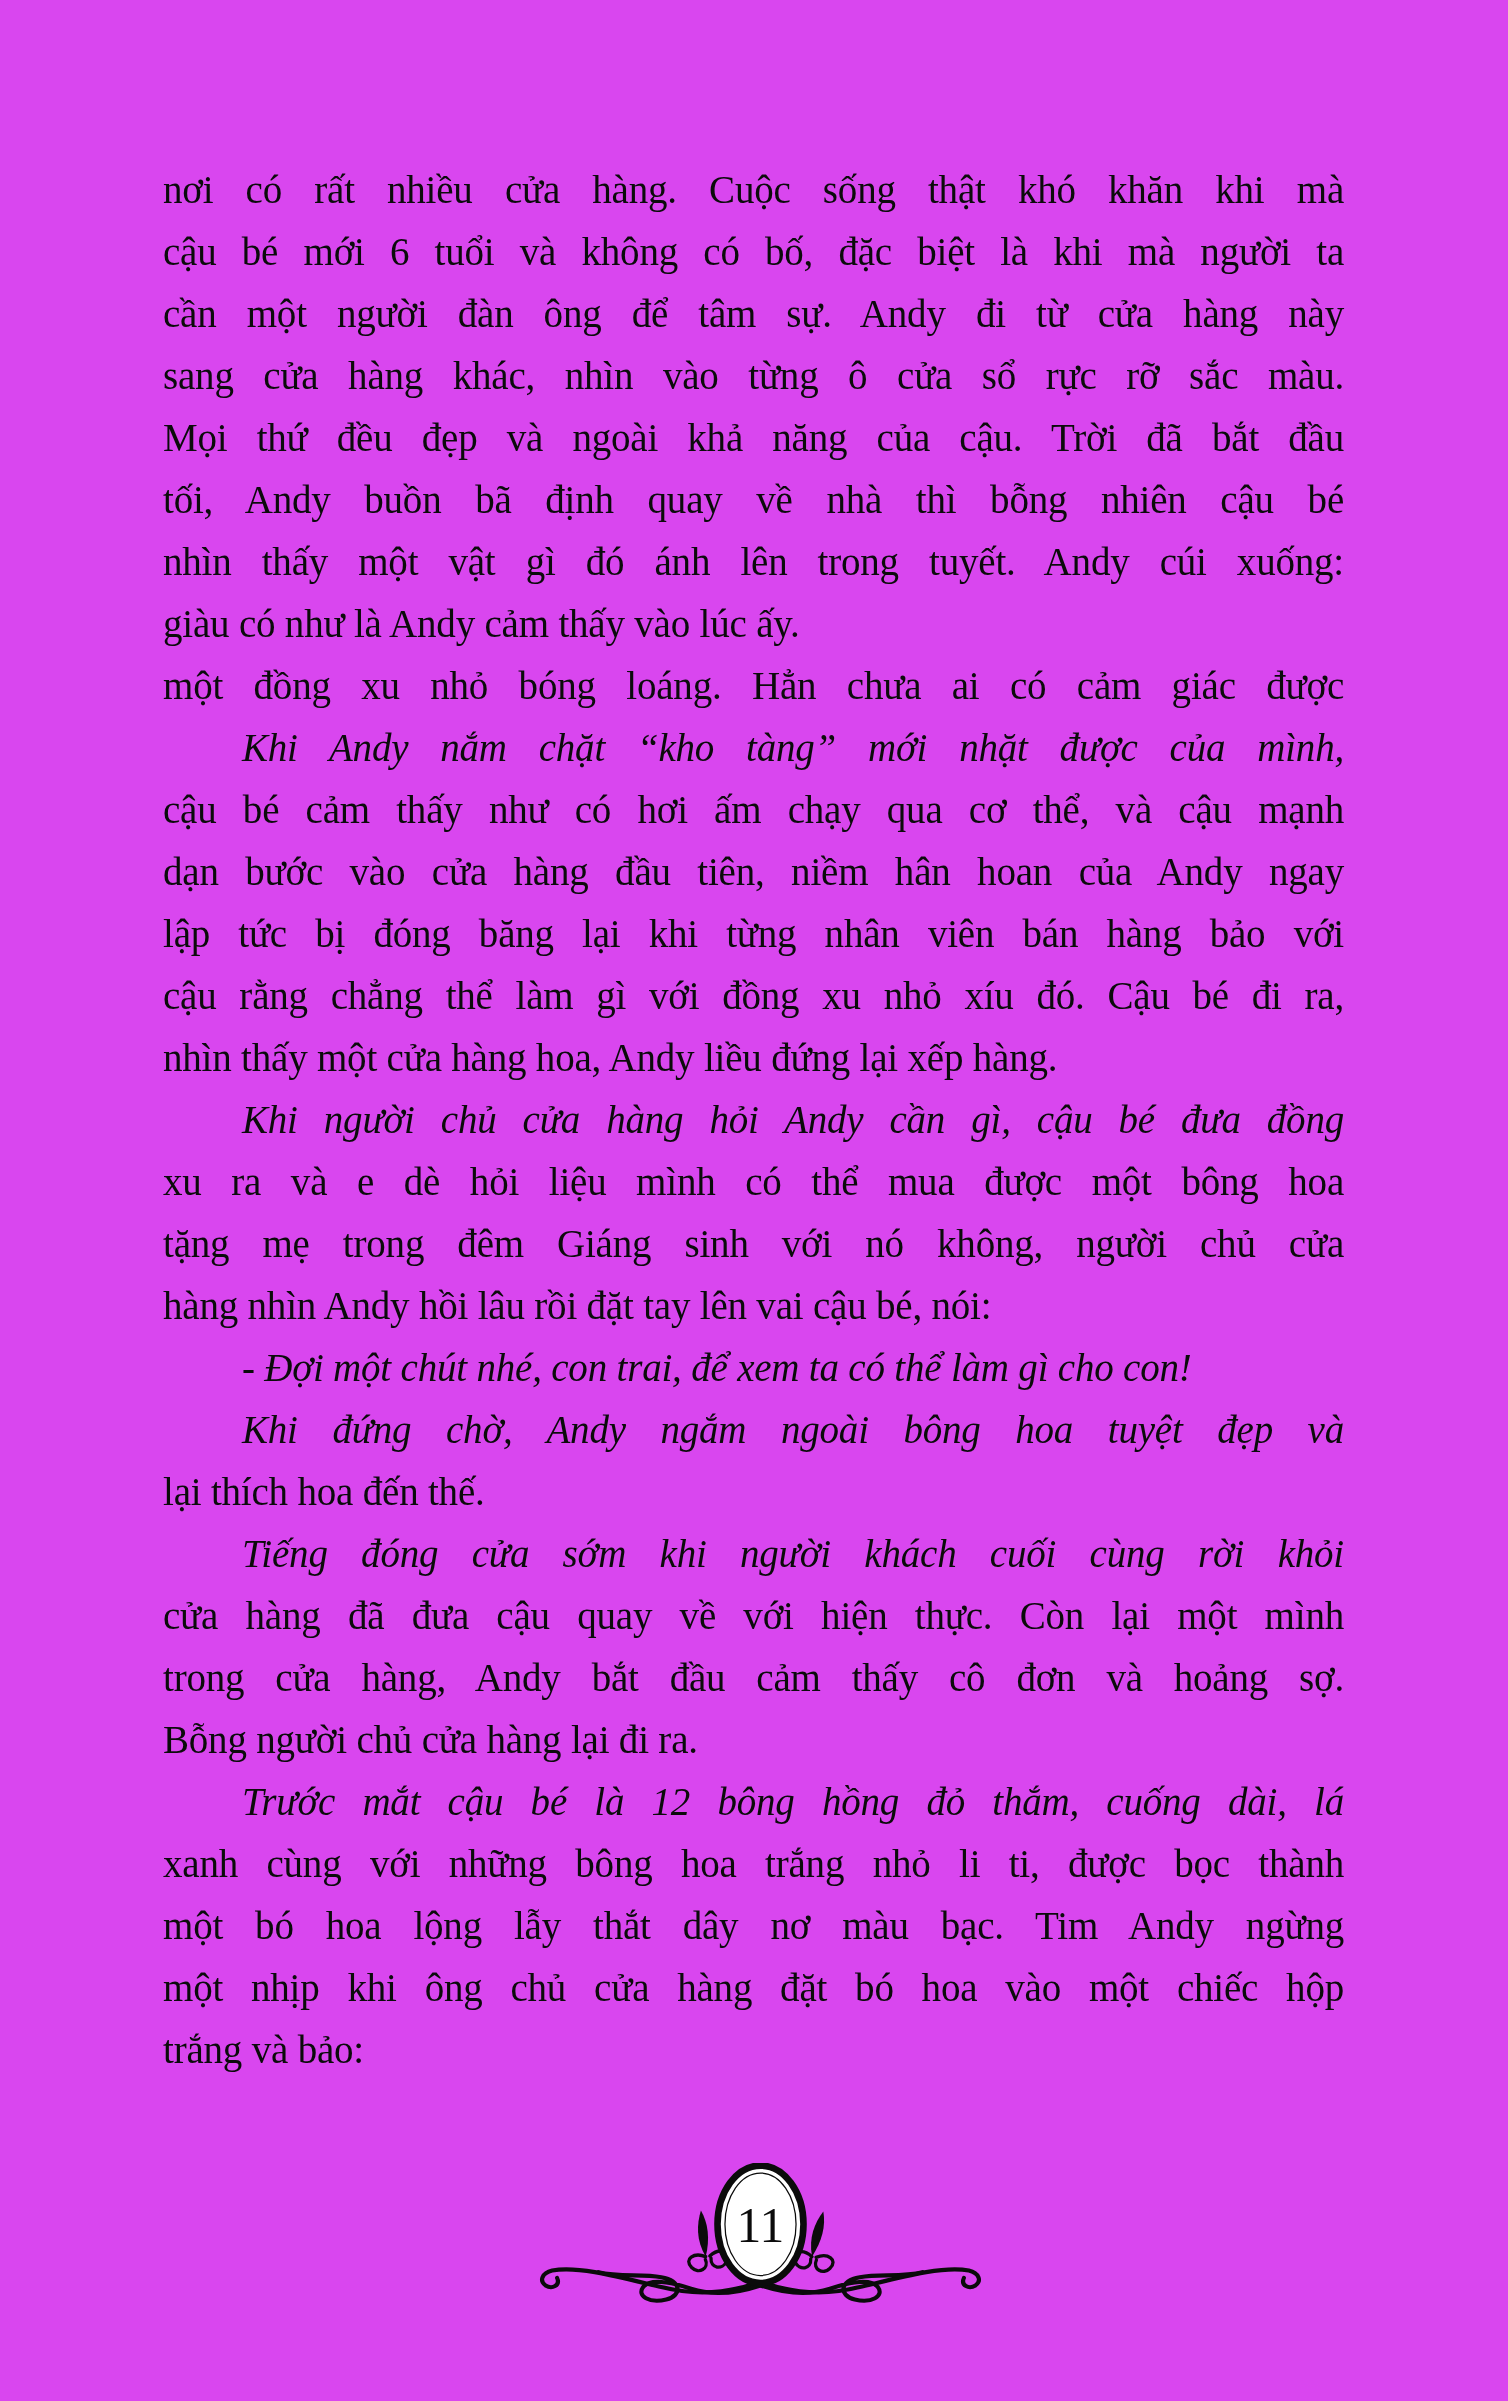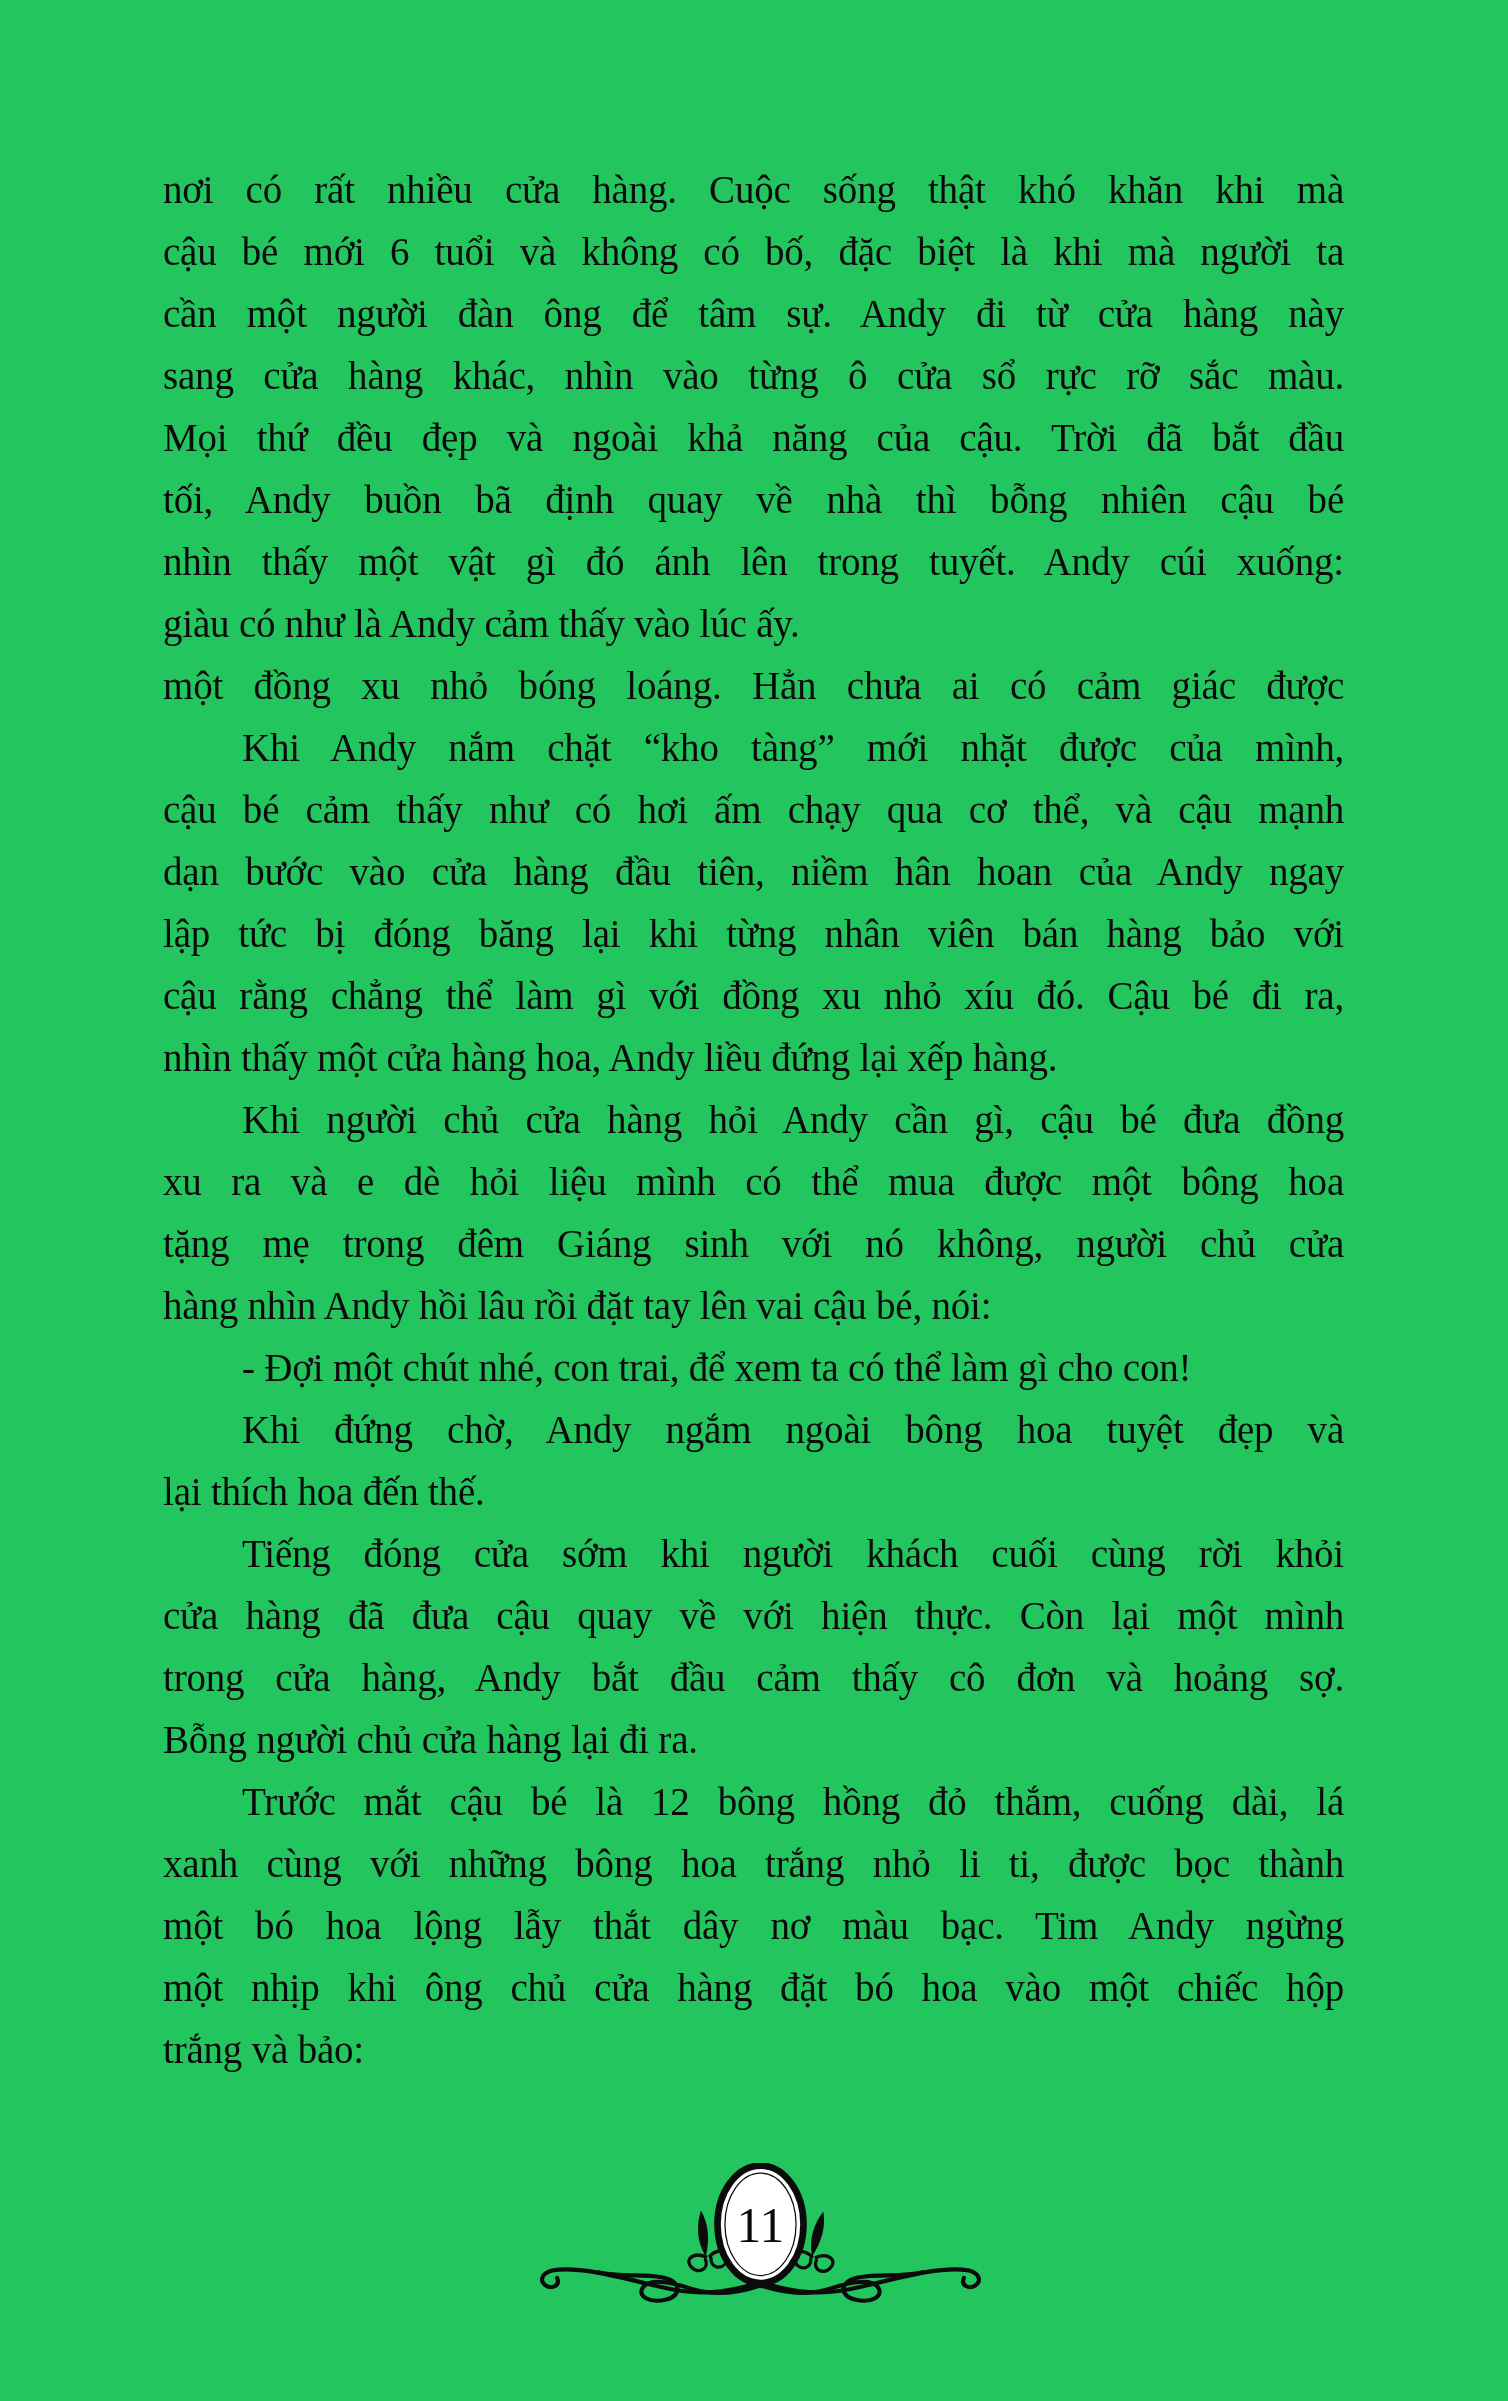--- a/index.html
+++ b/index.html
@@ -4,21 +4,21 @@
 <style>
   html, body {
     margin: 0;
     padding: 0;
     background: #ffffff;
   }
   .page {
     position: relative;
     width: 1508px;
     height: 2401px;
-    background: #22c55e;
+    background: #d946ef;
     color: #0b0b0b;
     font-family: "Liberation Serif", "DejaVu Serif", serif;
     overflow: hidden;
   }
   .text-block {
     position: absolute;
     left: 163px;
     top: 159px;
     width: 1181px;
   }
@@ -35,20 +35,21 @@
     text-align-last: justify;
     color: #0b0b0b;
   }
   .line.last {
     text-align: left;
     text-align-last: left;
     white-space: nowrap;
   }
   .line.indent {
     text-indent: 79px;
+    font-style: italic;
   }
   .ornament {
     position: absolute;
     left: 529px;
     top: 2163px;
     width: 463px;
     height: 149px;
   }
   .ornament svg {
     display: block;

